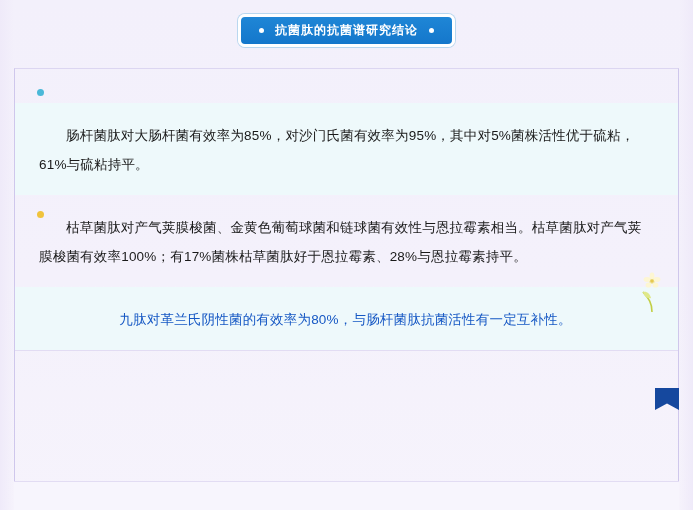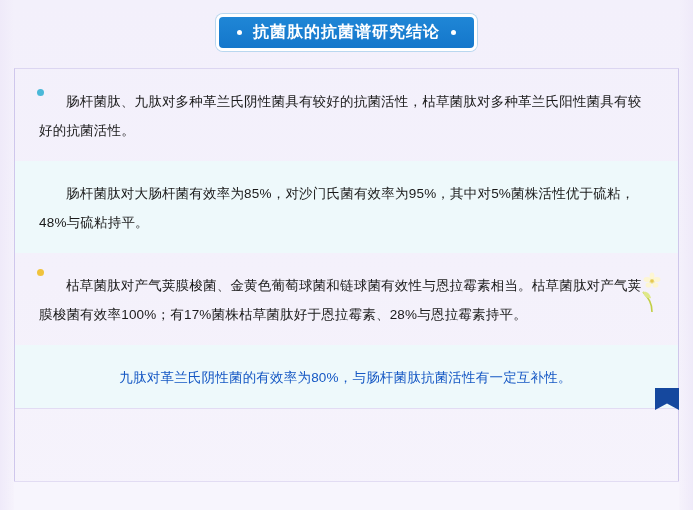--- a/index.html
+++ b/index.html
@@ -60,21 +60,21 @@
   }
   .title-pill .dot {
     width: 5px;
     height: 5px;
     border-radius: 50%;
     background: #ffffff;
     flex: 0 0 auto;
   }
   .title-text {
     color: #ffffff;
-    font-size: 16px;
+    font-size: 12px;
     font-weight: bold;
     letter-spacing: 1px;
     line-height: 1;
     white-space: nowrap;
   }
 
   
   .body-card {
     position: absolute;
     left: 14px;
@@ -170,25 +170,24 @@
       <span class="title-text">抗菌肽的抗菌谱研究结论</span>
       <span class="dot"></span>
     </div>
   </div>
 
   <div class="body-card">
 
     <div class="block">
       <span class="bullet b-left-1"></span>
       <span class="bullet b-right-1"></span>
-      <p>肠杆菌肽、九肽对多种革兰氏阴性菌具有较好的抗菌活性，枯草菌肽对多种革兰氏阳性菌具有较好的抗菌活性。</p>
     </div>
 
     <div class="block alt">
-      <p>肠杆菌肽对大肠杆菌有效率为85%，对沙门氏菌有效率为95%，其中对5%菌株活性优于硫粘，48%与硫粘持平。</p>
+      <p>肠杆菌肽对大肠杆菌有效率为85%，对沙门氏菌有效率为95%，其中对5%菌株活性优于硫粘，61%与硫粘持平。</p>
     </div>
 
     <div class="block">
       <span class="bullet b-left-3"></span>
       <p>枯草菌肽对产气荚膜梭菌、金黄色葡萄球菌和链球菌有效性与恩拉霉素相当。枯草菌肽对产气荚膜梭菌有效率100%；有17%菌株枯草菌肽好于恩拉霉素、28%与恩拉霉素持平。</p>
     </div>
 
     <div class="block alt">
       <p class="center-blue">九肽对革兰氏阴性菌的有效率为80%，与肠杆菌肽抗菌活性有一定互补性。</p>
     </div>

